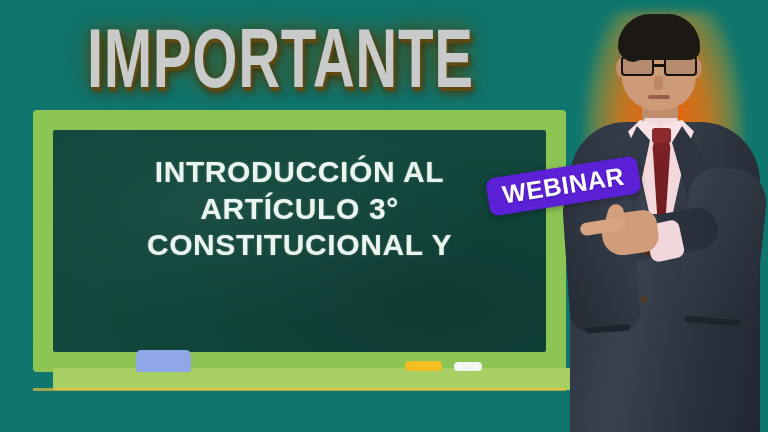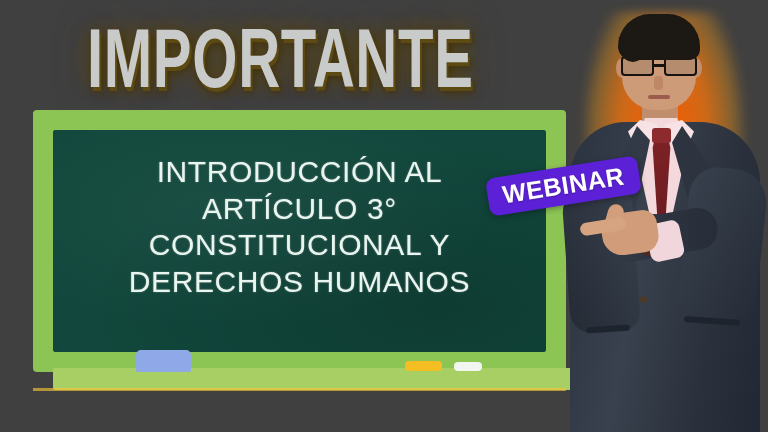--- a/index.html
+++ b/index.html
@@ -5,21 +5,21 @@
   html,body{margin:0;padding:0;}
   body{
     width:768px;height:432px;overflow:hidden;
     font-family:"Liberation Sans", sans-serif;
     background:#FFCC2E;
     position:relative;
   }
   #stage{
     position:absolute;inset:0;
     width:768px;height:432px;
-    background:#404040;
+    background:#0f766e;
     overflow:hidden;
   }
 
   
   .title-wrap{
     position:absolute;left:0;top:14px;width:560px;height:90px;
     display:flex;align-items:center;justify-content:center;
     pointer-events:none;
   }
   .title{
@@ -69,21 +69,21 @@
   }
   .board-inner{
     position:absolute;inset:0;
     display:flex;flex-direction:column;
     align-items:center;justify-content:flex-start;
     padding-top:24px;box-sizing:border-box;
   }
   .board-line{
     color:#EAF5F0;
     font-size:30px;
-    font-weight:400;
+    font-weight:700;
     letter-spacing:0.6px;
     line-height:1.22;
     text-align:left;
     white-space:nowrap;
     text-shadow:0 0 2px rgba(255,255,255,0.35);
   }
   .presenter-name{
     margin-top:17px;
     color:#E8F3EE;
     font-size:13.5px;
@@ -278,21 +278,20 @@
   <div class="title-wrap">
     <div class="title">IMPORTANTE</div>
   </div>
 
   <div class="board-frame">
     <div class="board">
       <div class="board-inner">
         <div class="board-line">INTRODUCCIÓN AL</div>
         <div class="board-line">ARTÍCULO 3°</div>
         <div class="board-line">CONSTITUCIONAL Y</div>
-        <div class="board-line">DERECHOS HUMANOS</div>
       </div>
     </div>
     <div class="ledge"></div>
   </div>
   <div class="ledge-shadowline" style="left:33px;top:388px;width:533px;"></div>
 
   <div class="eraser-blue"></div>
   <div class="chalk-yellow"></div>
   <div class="chalk-white"></div>
 

